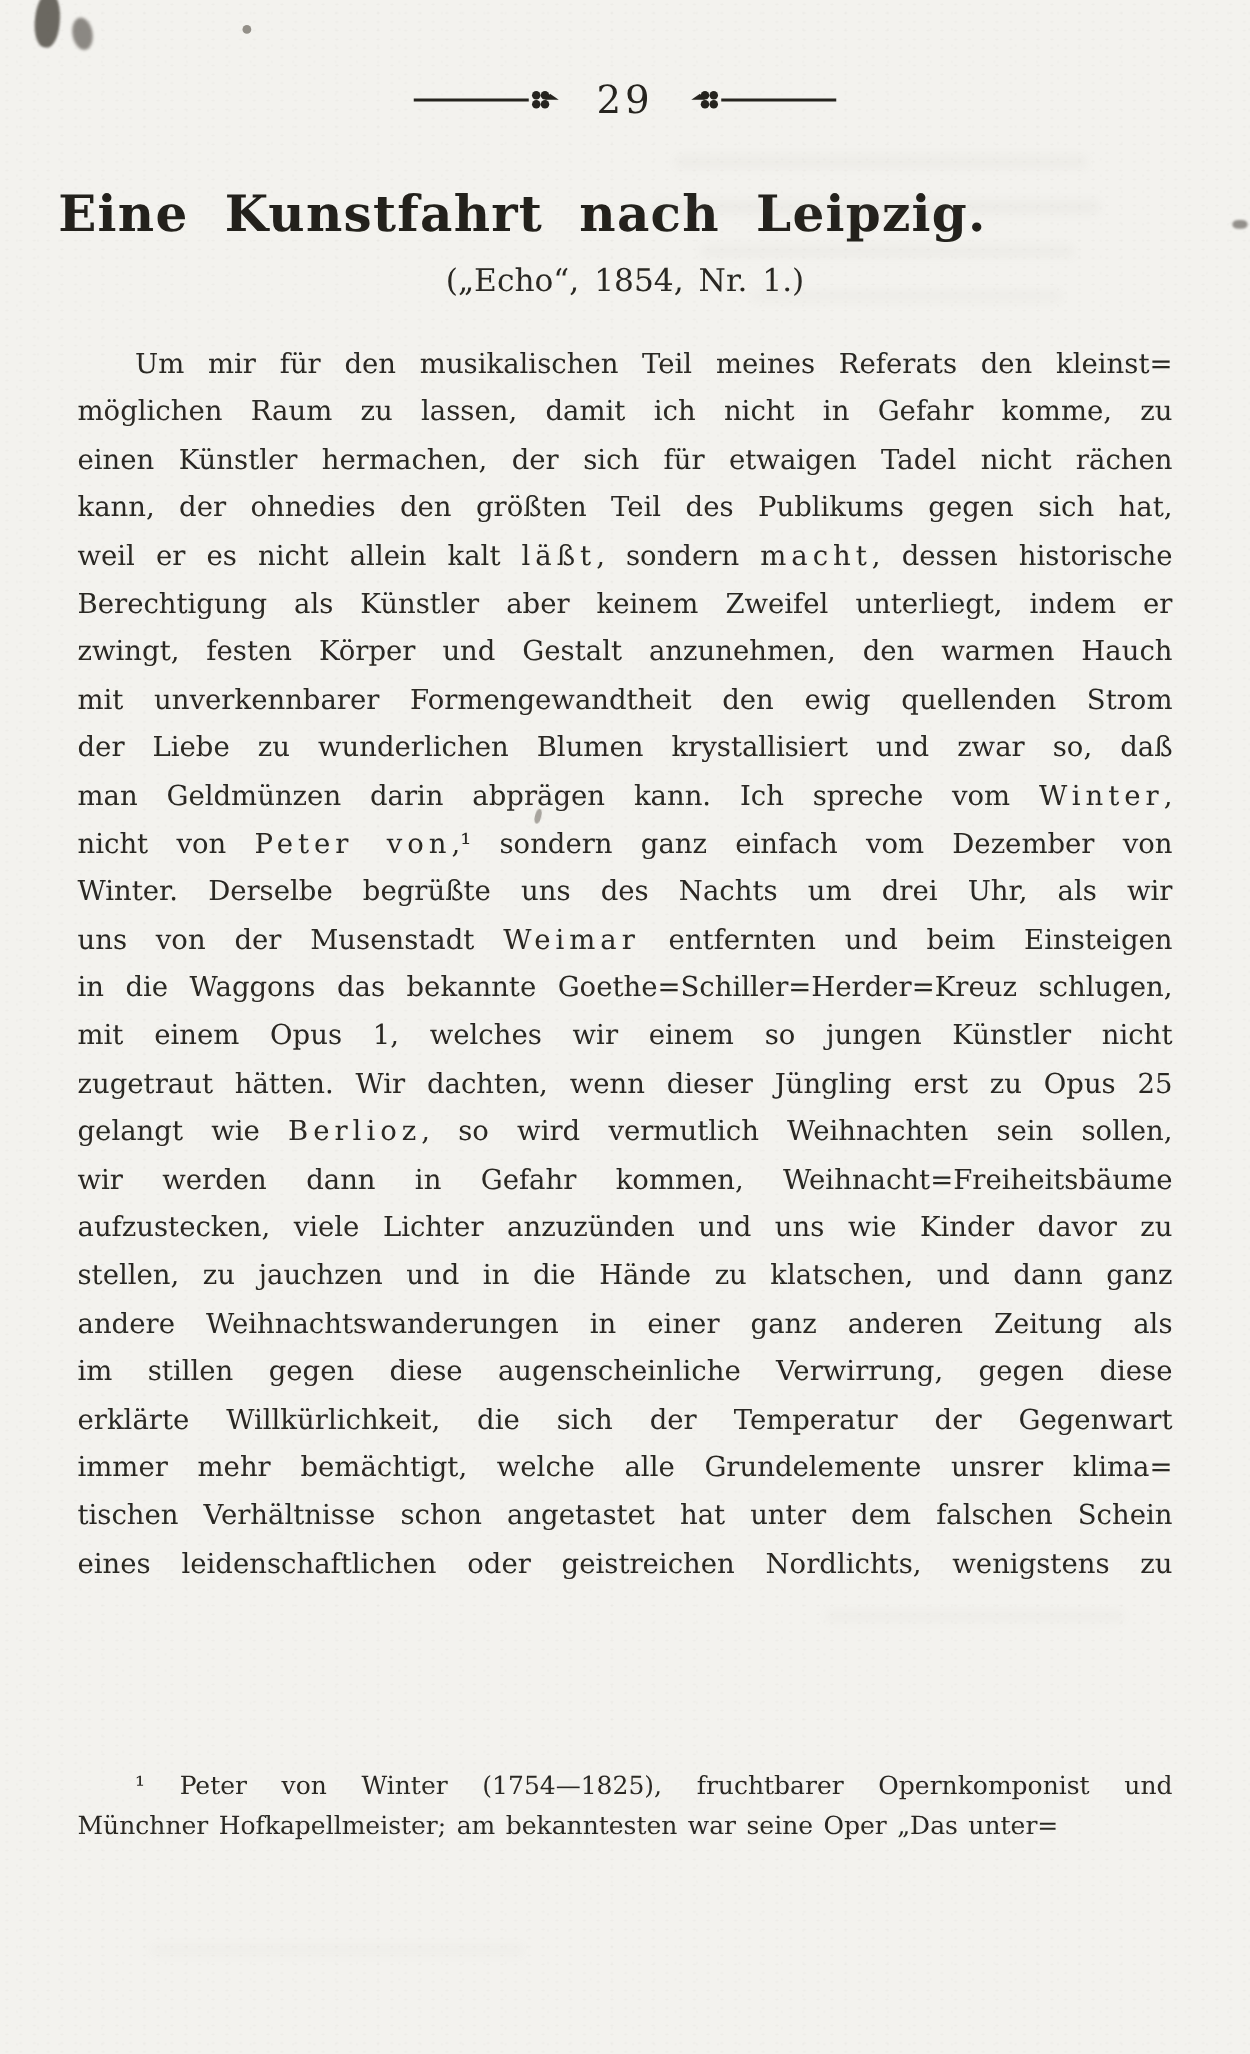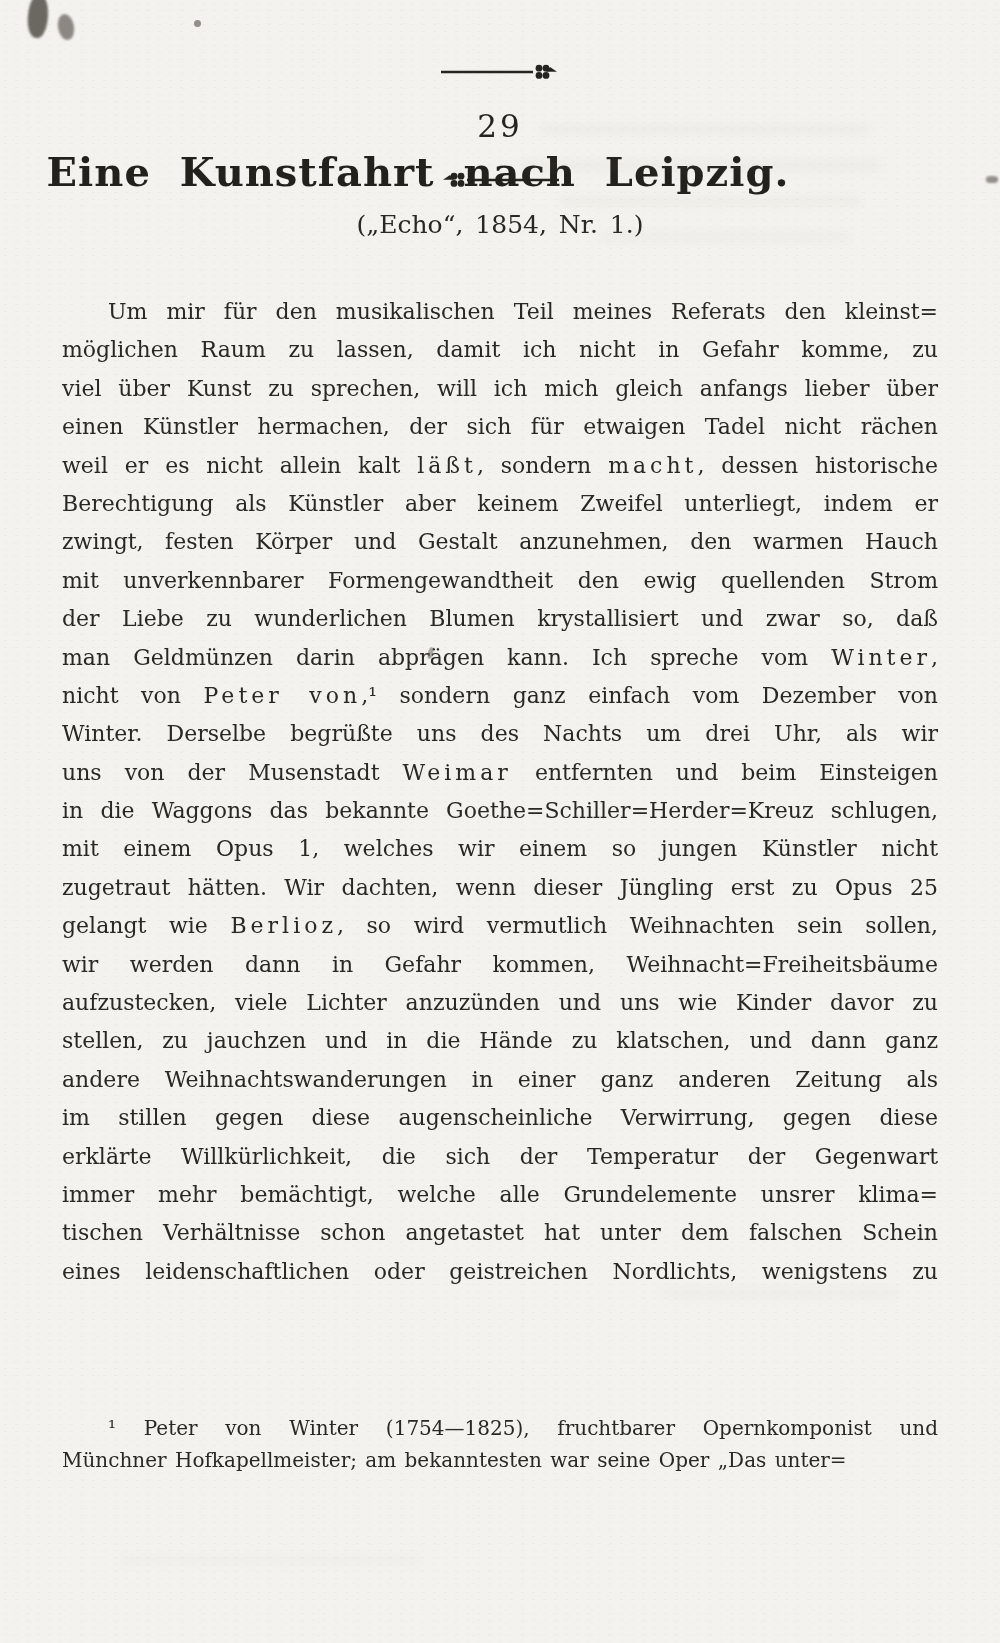--- a/index.html
+++ b/index.html
@@ -11,35 +11,35 @@
       radial-gradient(rgba(60,55,45,0.035) 1px, transparent 1.4px),
       radial-gradient(rgba(60,55,45,0.025) 1px, transparent 1.2px);
     background-size:11px 7px, 17px 13px;
     background-position:0 0, 5px 4px;
     font-family:"DejaVu Serif", serif;
     color:#2a2823;
     overflow:hidden;
   }
   .pagehead {
     position:absolute; top:62px; left:0; width:1000px;
-    display:flex; justify-content:center; align-items:center; gap:26px;flex-direction:column;
+    display:flex; justify-content:center; align-items:center; gap:26px;
   }
   .pagenum { font-size:31px; letter-spacing:3px; color:#26241f; }
   .orn { display:block; }
   .title {
     position:absolute; top:148px; left:0; width:836px;
     text-align:center; font-size:40px; font-weight:bold;
     letter-spacing:1px; word-spacing:14px; color:#23211c;
   }
   .subtitle {
     position:absolute; top:210px; left:0; width:1000px;
     text-align:center; font-size:25px; word-spacing:4px;
   }
   .bodytext {
-    position:absolute; left:62px; top:293px; width:876px;
+    position:absolute; left:62px; top:273px; width:876px;
     font-size:22px;
   }
   .bodytext .line {
     line-height:38.4px; height:38.4px;
     text-align:justify; text-align-last:justify;
     word-spacing:2px;
   }
   .bodytext .line:first-child { text-indent:46px; }
   .sperr { letter-spacing:4px; }
   .footnote {
@@ -91,22 +91,22 @@
     <path d="M107 9.8 L118 9.8 L111 5 Z" fill="#26241f"></path>
   </svg>
 </div>
 
 <h1 class="title">Eine Kunstfahrt nach Leipzig.</h1>
 <div class="subtitle">(„Echo“, 1854, Nr. 1.)</div>
 
 <div class="bodytext">
     <div class="line">Um mir für den musikalischen Teil meines Referats den kleinst=</div>
     <div class="line">möglichen Raum zu lassen, damit ich nicht in Gefahr komme, zu</div>
-    <div class="line">viel über Kunst zu sprechen, will ich mich gleich anfangs lieber über</div>
     <div class="line">einen Künstler hermachen, der sich für etwaigen Tadel nicht rächen</div>
+    <div class="line">kann, der ohnedies den größten Teil des Publikums gegen sich hat,</div>
     <div class="line"><span>weil er es nicht allein kalt </span><span class="sperr">läßt</span><span>, sondern </span><span class="sperr">macht</span><span>, dessen historische</span></div>
     <div class="line">Berechtigung als Künstler aber keinem Zweifel unterliegt, indem er</div>
     <div class="line">zwingt, festen Körper und Gestalt anzunehmen, den warmen Hauch</div>
     <div class="line">mit unverkennbarer Formengewandtheit den ewig quellenden Strom</div>
     <div class="line">der Liebe zu wunderlichen Blumen krystallisiert und zwar so, daß</div>
     <div class="line"><span>man Geldmünzen darin abprägen kann. Ich spreche vom </span><span class="sperr">Winter</span><span>,</span></div>
     <div class="line"><span>nicht von </span><span class="sperr">Peter von</span><span>,¹ sondern ganz einfach vom Dezember von</span></div>
     <div class="line">Winter. Derselbe begrüßte uns des Nachts um drei Uhr, als wir</div>
     <div class="line"><span>uns von der Musenstadt </span><span class="sperr">Weimar</span><span> entfernten und beim Einsteigen</span></div>
     <div class="line">in die Waggons das bekannte Goethe=Schiller=Herder=Kreuz schlugen,</div>

